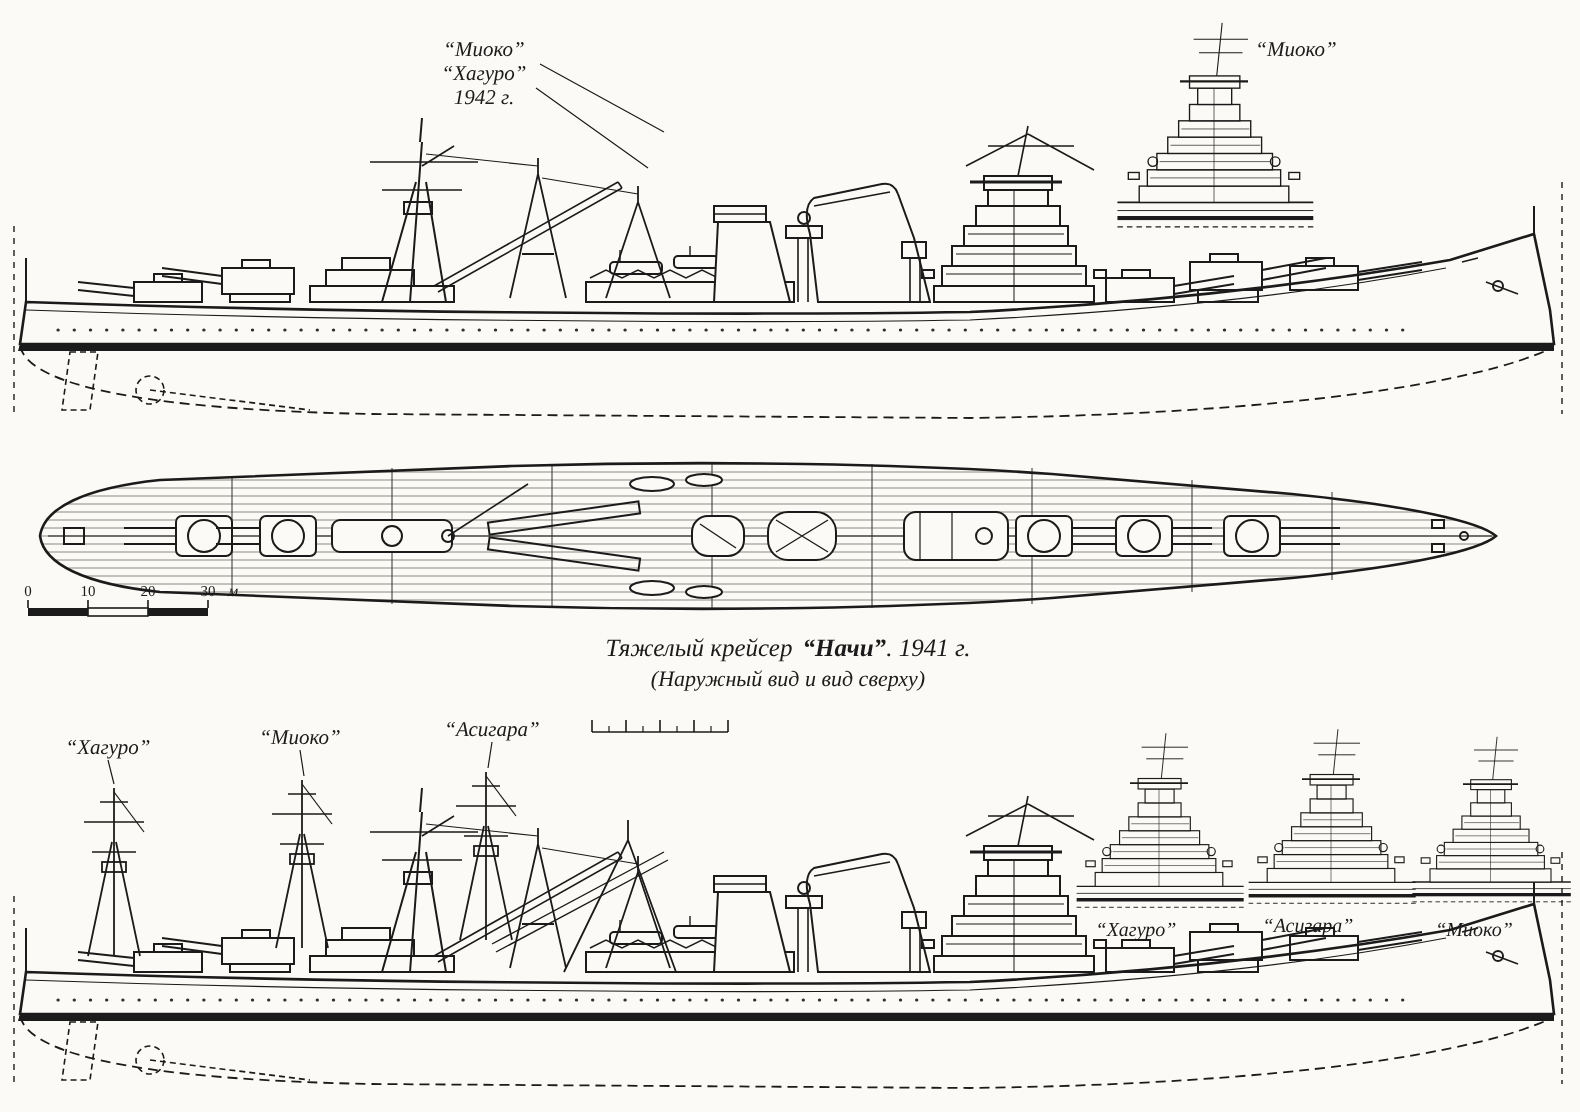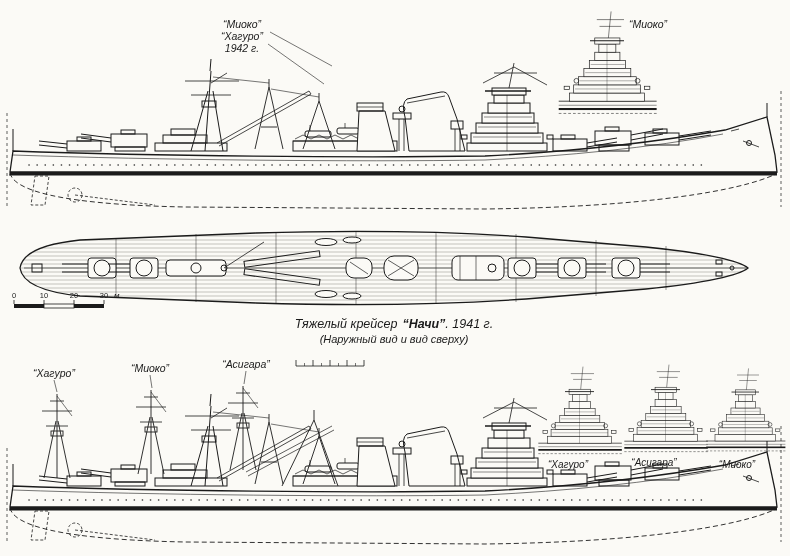--- a/index.html
+++ b/index.html
@@ -2,21 +2,21 @@
 <html><head>
 <meta charset="utf-8">
 <style>
   html,body{margin:0;padding:0;background:#e8e8e4;}
   .page{
     position:relative;
     width:790px;height:556px;
     margin:0 auto;
     background:#fbfaf6;
     overflow:hidden;
-    font-family:Liberation Sans, sans-serif;
+    font-family:Liberation Serif, serif;
   }
   svg{position:absolute;left:0;top:0;}
   text{fill:#1b1b1b;}
   .lbl{font-style:italic;font-size:10.5px;}
   .lbl-small{font-style:italic;font-size:10px;}
   .cap1{font-style:italic;font-size:12.5px;}
   .cap2{font-style:italic;font-size:11px;}
   .tick{font-size:7.5px;font-style:normal;}
   .unit{font-size:8px;font-style:italic;}
 </style>

